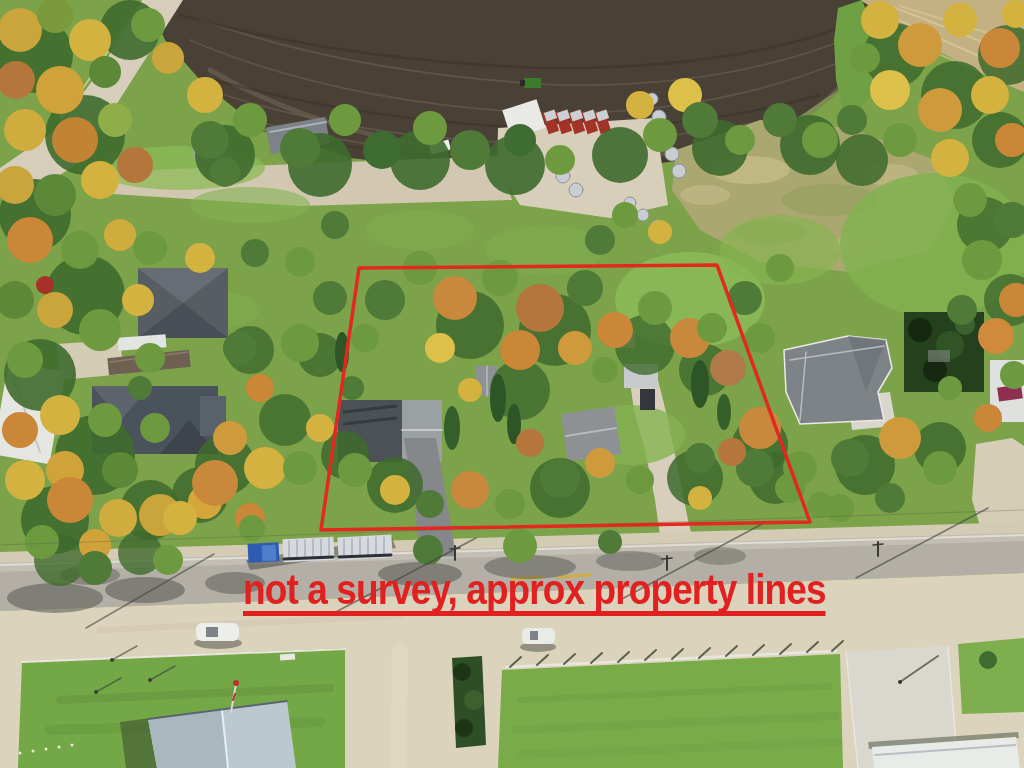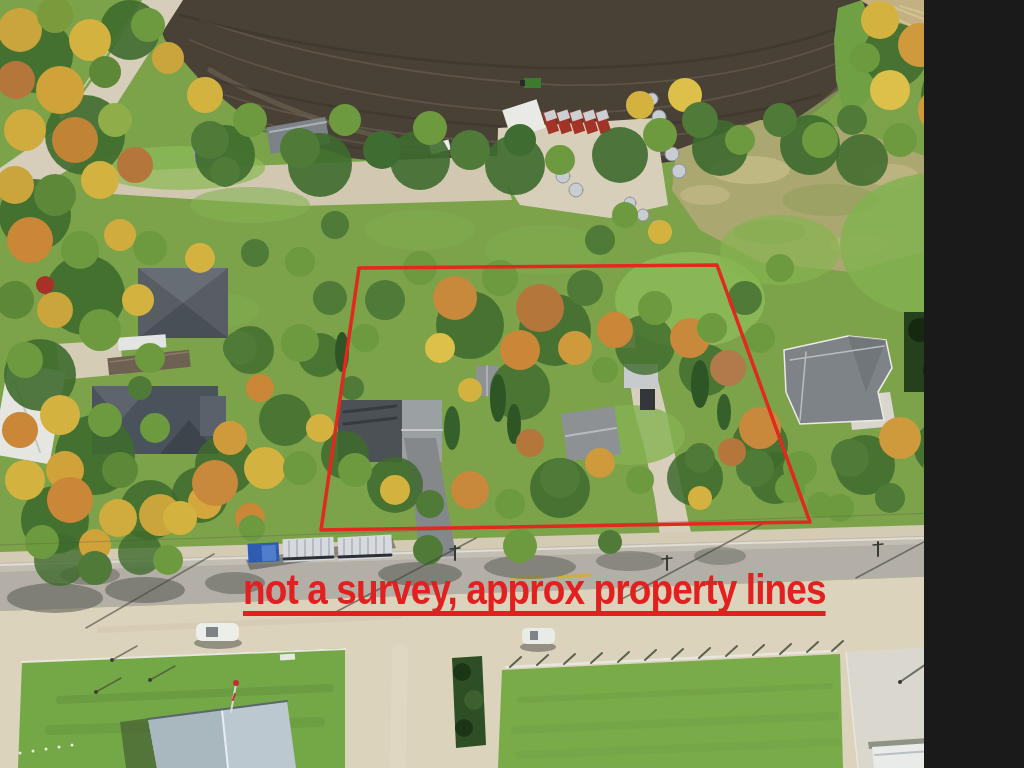--- a/index.html
+++ b/index.html
@@ -1,16 +1,16 @@
 <!DOCTYPE html>
 <html><head>
 <meta charset="utf-8">
 <style>
   html,body{margin:0;padding:0;background:#1a1a1a;}
-  .photo{position:relative;width:924px;height:768px;overflow:hidden;background:#7ca24a;
+  .photo{position:relative;width:1024px;height:768px;overflow:hidden;background:#7ca24a;
          font-family:"Liberation Sans",sans-serif;}
   .photo svg{position:absolute;left:0;top:0;}
   .caption{position:absolute;left:243px;top:571px;white-space:nowrap;
            font-weight:bold;font-size:42px;letter-spacing:-1px;line-height:38px;
            transform:scaleX(0.88);transform-origin:left top;}
   .caption span{display:inline-block;border-bottom:5px solid currentColor;padding-bottom:2px;}
 </style>
 </head>
 <body>
 

